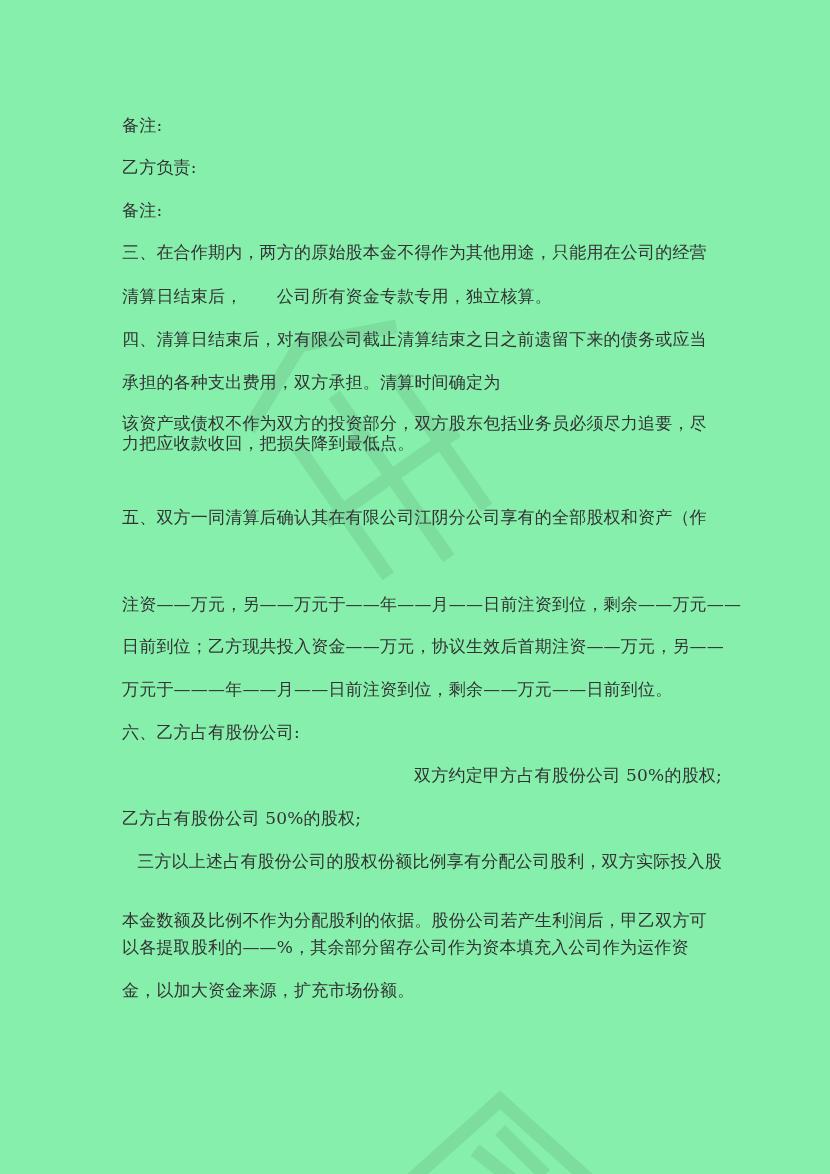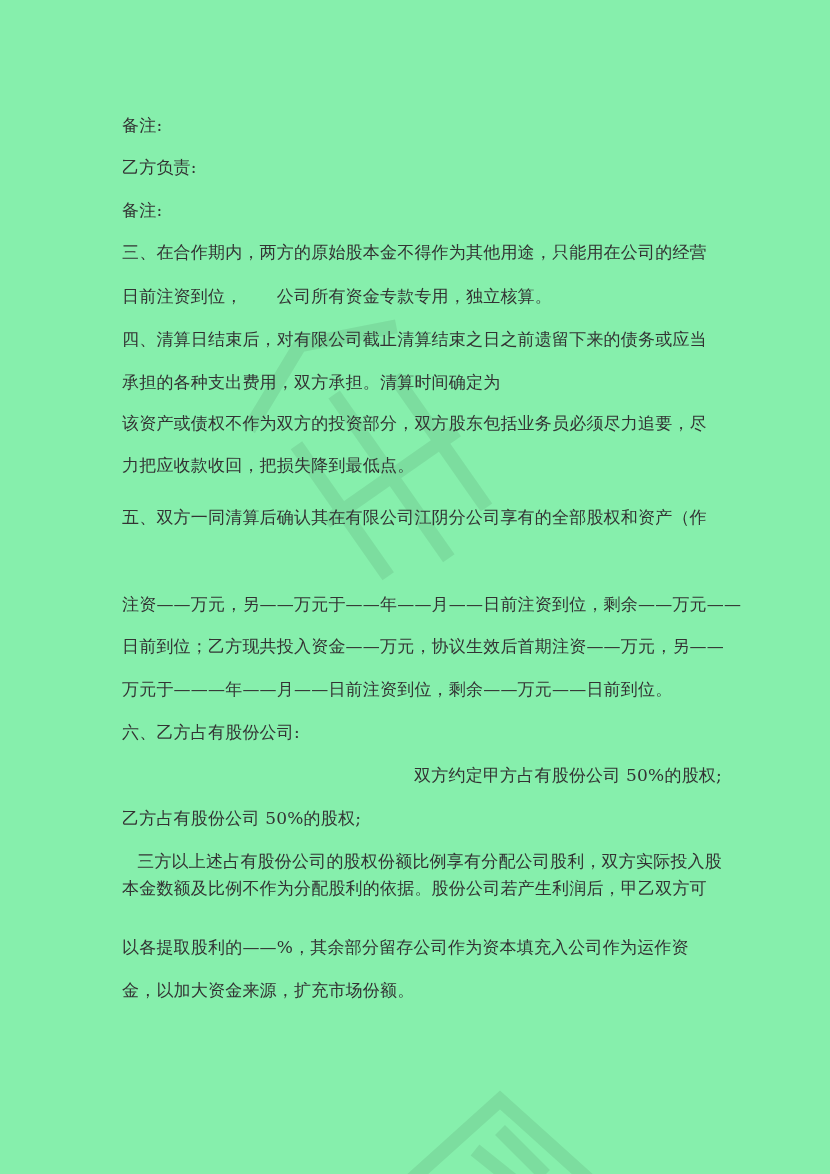--- a/index.html
+++ b/index.html
@@ -55,30 +55,30 @@
       <path d="M20 110 L120 20 L220 110"></path>
       <path d="M95 70 L145 110"></path>
       <path d="M120 50 L165 95"></path>
     </g>
   </svg>
 
   <div class="line" style="top:113px;">备注:</div>
   <div class="line" style="top:155px;">乙方负责:</div>
   <div class="line" style="top:198px;">备注:</div>
   <div class="line" style="top:240px;">三、在合作期内，两方的原始股本金不得作为其他用途，只能用在公司的经营</div>
-  <div class="line" style="top:284px;">日前注资到位，　　公司所有资金专款专用，独立核算。</div>
+  <div class="line" style="top:284px;">清算日结束后，　　公司所有资金专款专用，独立核算。</div>
   <div class="line" style="top:327px;">四、清算日结束后，对有限公司截止清算结束之日之前遗留下来的债务或应当</div>
   <div class="line" style="top:370px;">承担的各种支出费用，双方承担。清算时间确定为</div>
   <div class="line" style="top:411px;">该资产或债权不作为双方的投资部分，双方股东包括业务员必须尽力追要，尽</div>
-  <div class="line" style="top:453px;">力把应收款收回，把损失降到最低点。</div>
+  <div class="line" style="top:433px;font-family:Liberation Mono, monospace;">力把应收款收回，把损失降到最低点。</div>
   <div class="line" style="top:505px;">五、双方一同清算后确认其在有限公司江阴分公司享有的全部股权和资产（作</div>
   <div class="line" style="top:592px;">注资——万元，另——万元于——年——月——日前注资到位，剩余——万元——</div>
   <div class="line" style="top:634px;">日前到位；乙方现共投入资金——万元，协议生效后首期注资——万元，另——</div>
   <div class="line" style="top:677px;">万元于———年——月——日前注资到位，剩余——万元——日前到位。</div>
   <div class="line" style="top:720px;">六、乙方占有股份公司:</div>
   <div class="line" style="top:763px;text-align:right;">双方约定甲方占有股份公司 50%的股权;</div>
   <div class="line" style="top:806px;">乙方占有股份公司 50%的股权;</div>
   <div class="line" style="top:849px;text-align:right;">三方以上述占有股份公司的股权份额比例享有分配公司股利，双方实际投入股</div>
-  <div class="line" style="top:876px;">本金数额及比例不作为分配股利的依据。股份公司若产生利润后，甲乙双方可</div>
+  <div class="line" style="top:908px;">本金数额及比例不作为分配股利的依据。股份公司若产生利润后，甲乙双方可</div>
   <div class="line" style="top:935px;">以各提取股利的——%，其余部分留存公司作为资本填充入公司作为运作资</div>
   <div class="line" style="top:978px;">金，以加大资金来源，扩充市场份额。</div>
 
 </div>
 
 </body></html>

